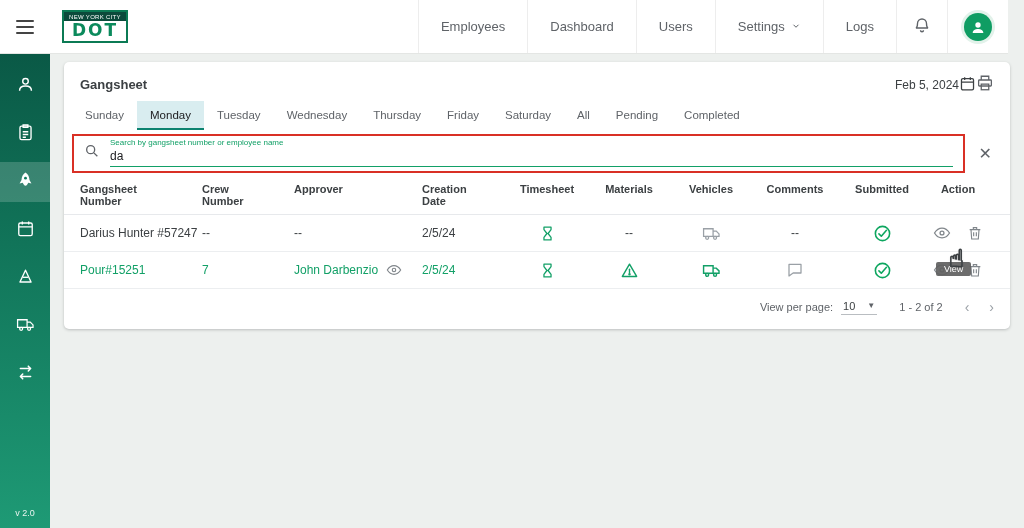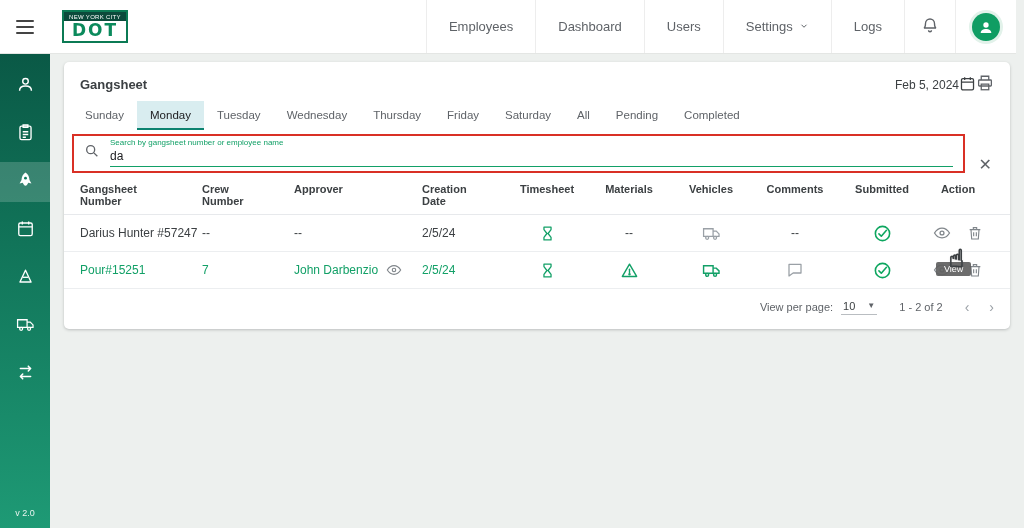--- a/index.html
+++ b/index.html
@@ -5,21 +5,21 @@
   * { box-sizing: border-box; }
   html,body { margin:0; padding:0; }
   body {
     width:1024px; height:528px; overflow:hidden; position:relative;
     font-family:"Liberation Sans", sans-serif;
     background:#edf0ee; color:#3c4043;
   }
 
   
   .topbar {
-    position:absolute; top:0; left:0; right:8px; height:54px;
+    position:absolute; top:0; left:0; right:16px; height:54px;
     background:#fff; border-bottom:1px solid #e4e6e4;
     display:flex; align-items:stretch; z-index:6;
   }
   .hamburger { width:50px; display:flex; flex-direction:column; justify-content:center; align-items:center; gap:4px; cursor:pointer; }
   .hamburger i { display:block; width:18px; height:2px; background:#444; border-radius:1px; }
   .logo { align-self:center; margin-left:12px; width:66px; border:2px solid #0b7a54; background:#fff; }
   .logo-top { background:#0b4a3b; color:#fff; font-size:6px; text-align:center; padding:2px 0 1px; letter-spacing:.3px; white-space:nowrap; overflow:hidden; }
   .logo-main { color:#0b8a5c; font-weight:bold; font-size:17px; text-align:center; letter-spacing:2px; line-height:1.15; font-family:"DejaVu Sans", sans-serif; }
   .topnav { margin-left:auto; display:flex; align-items:stretch; }
   .nav-item {
@@ -47,21 +47,21 @@
 
   .card-header { display:flex; align-items:center; padding:12px 16px 6px; }
   .card-title { font-size:13px; font-weight:bold; color:#3c4043; }
   .header-right { margin-left:auto; display:flex; align-items:center; font-size:12px; color:#3c4043; }
   .icon-btn { background:none; border:none; padding:0; cursor:pointer; display:flex; align-items:center; }
 
   .tabs { display:flex; padding:0 8px; }
   .tab { padding:8px 13px 7px; font-size:11.5px; color:#5f6368; cursor:pointer; border-bottom:2px solid transparent; white-space:nowrap; }
   .tab.active { background:#d9edf0; color:#202124; border-bottom-color:#0c8370; }
 
-  .search-row { display:flex; align-items:flex-end; padding:4px 12px 2px 8px; gap:8px; }
+  .search-row { display:flex; align-items:center; padding:4px 12px 2px 8px; gap:8px; }
   .search-box { flex:1; border:2px solid #d93025; display:flex; align-items:center; padding:2px 10px 4px; gap:10px; }
   .search-fields { flex:1; display:flex; flex-direction:column; }
   .search-label { font-size:8px; color:#12a067; margin-bottom:1px; }
   .search-input {
     border:none; outline:none; border-bottom:1.5px solid #12a067; background:transparent;
     font-size:12px; color:#202124; padding:1px 0 3px; font-family:inherit; width:100%;
   }
   .clear-btn { color:#5f6368; font-size:16px; cursor:pointer; background:none; border:none; padding:0 6px; line-height:1; }
 
   .thead, .trow {

